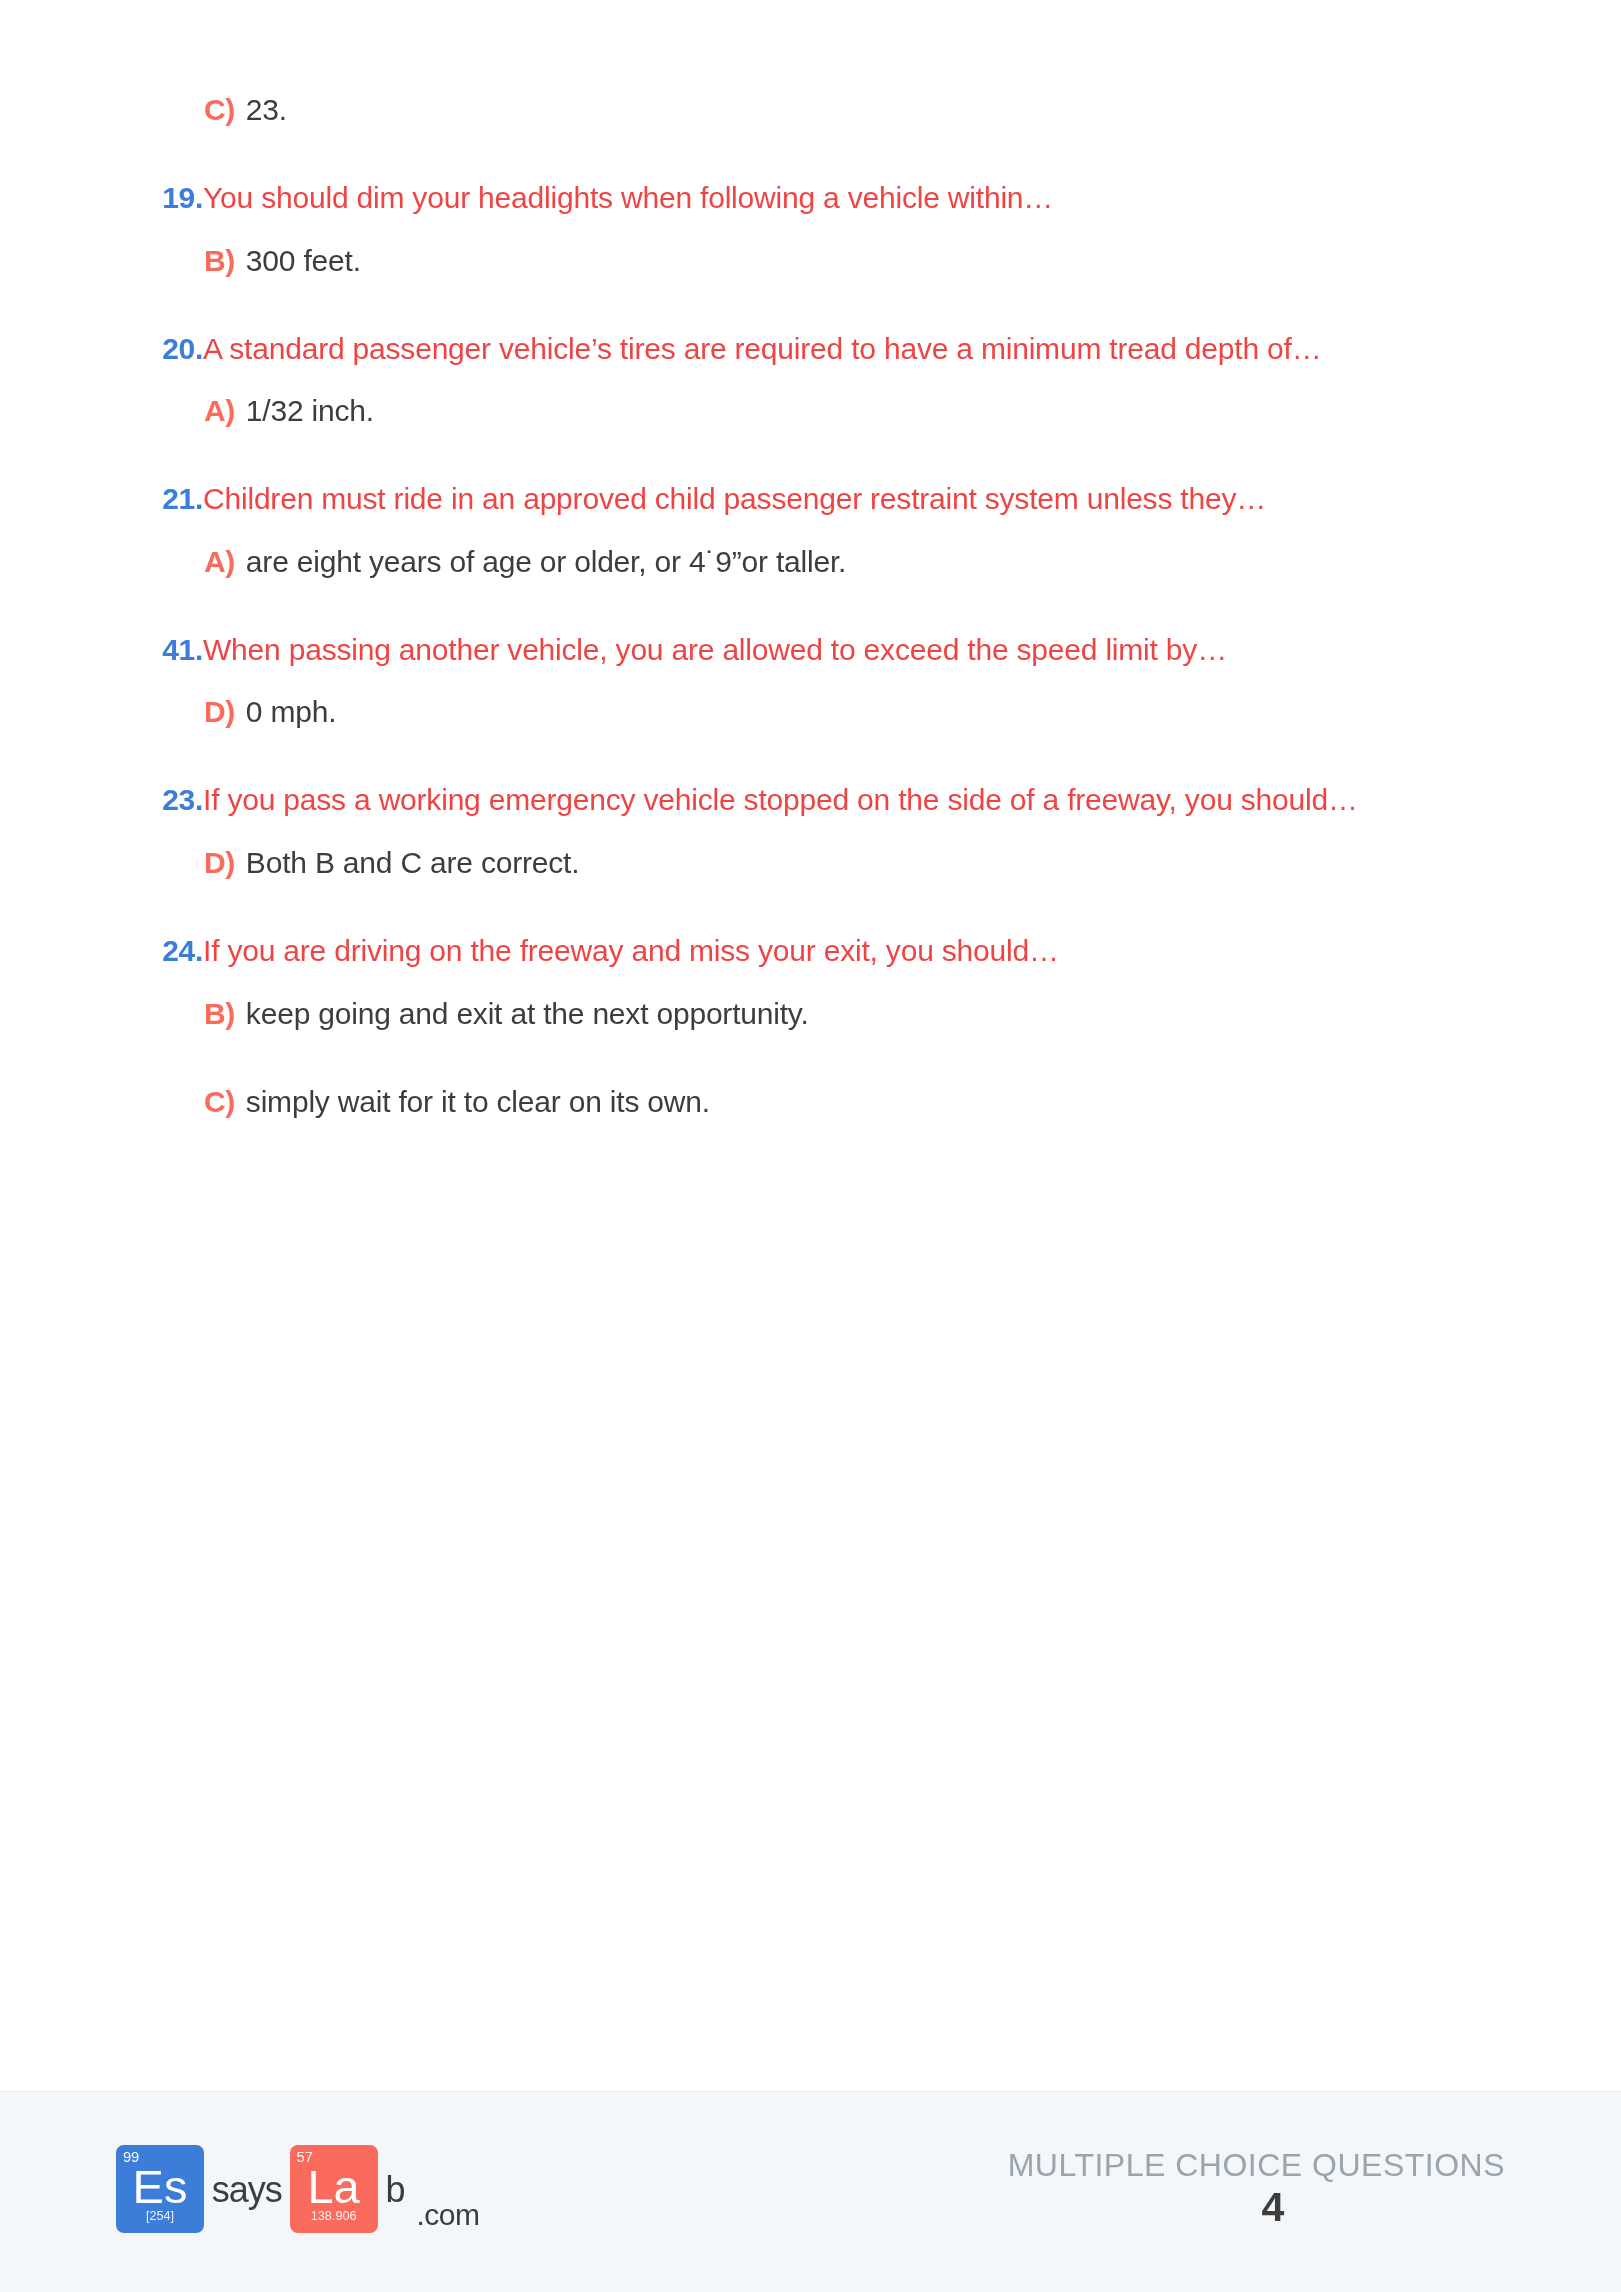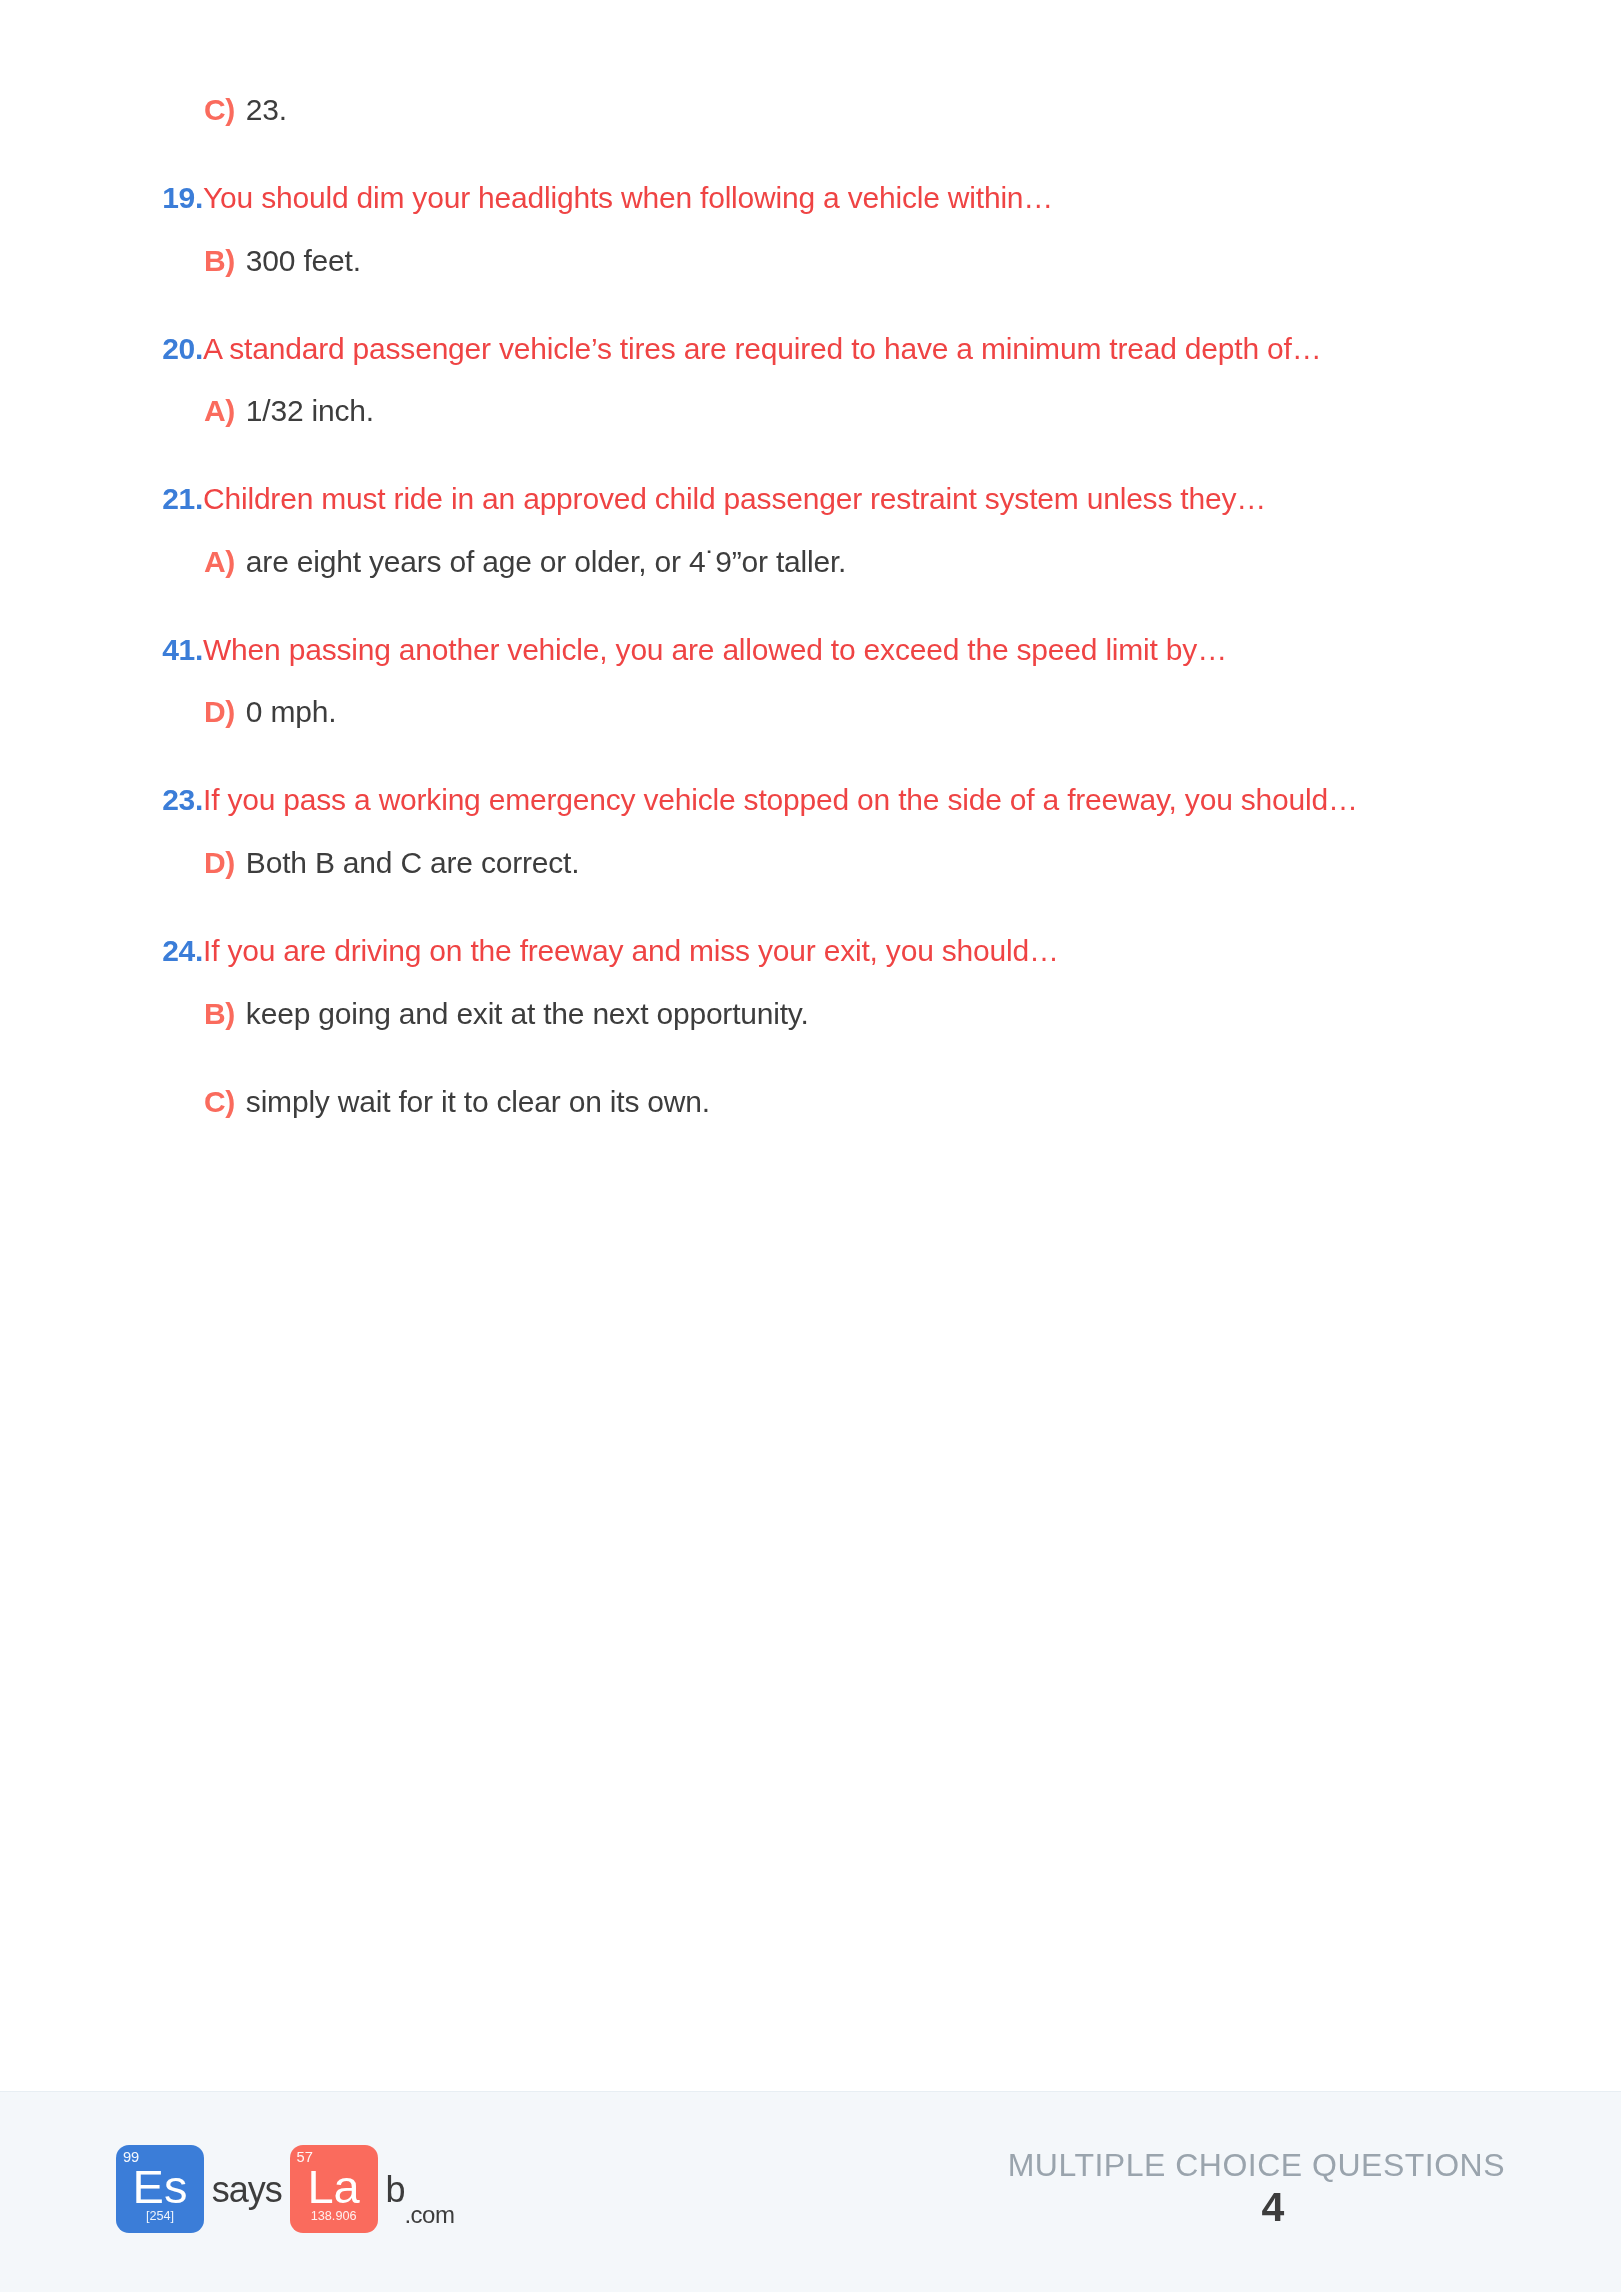--- a/index.html
+++ b/index.html
@@ -101,21 +101,21 @@
     align-items: center;
   }
   .logo {
     display: flex;
     align-items: center;
   }
   .el-tile {
     position: relative;
     width: 88px;
     height: 88px;
-    border-radius: 13px;
+    border-radius: 8px;
     color: #ffffff;
     display: inline-block;
     vertical-align: middle;
   }
   .el-blue { background: #3b7dd8; }
   .el-red  { background: #fa6b5d; }
   .el-num {
     position: absolute;
     top: 4.9px;
     left: 6.9px;
@@ -147,26 +147,27 @@
     line-height: 49px;
     color: #3d3d3d;
     margin: 0 7.8px;
     letter-spacing: -1px;
   }
   .logo-word.b {
     margin-left: 7.8px;
     margin-right: 0;
   }
   .logo-dotcom {
-    font-size: 24px;
+    font-size: 30px;
     line-height: 30px;
     color: #3d3d3d;
     letter-spacing: -0.5px;
     align-self: flex-end;
     padding-bottom: 2.9px;
+    margin-left: 12px;
   }
   .footer-right {
     margin-left: auto;
     display: flex;
     align-items: center;
     flex-direction: column;
   }
   .footer-label {
     font-size: 32px;
     color: #9aa4ad;

